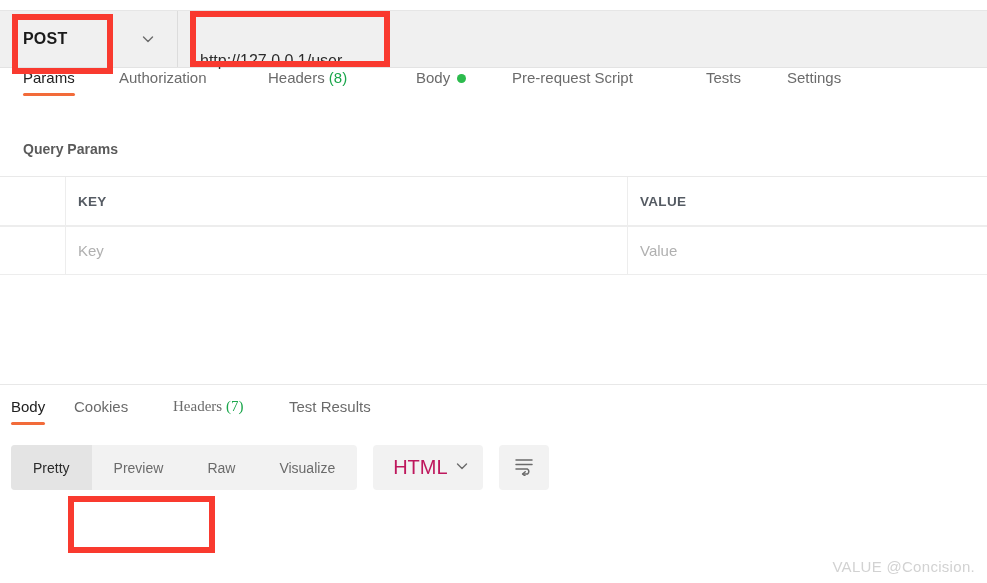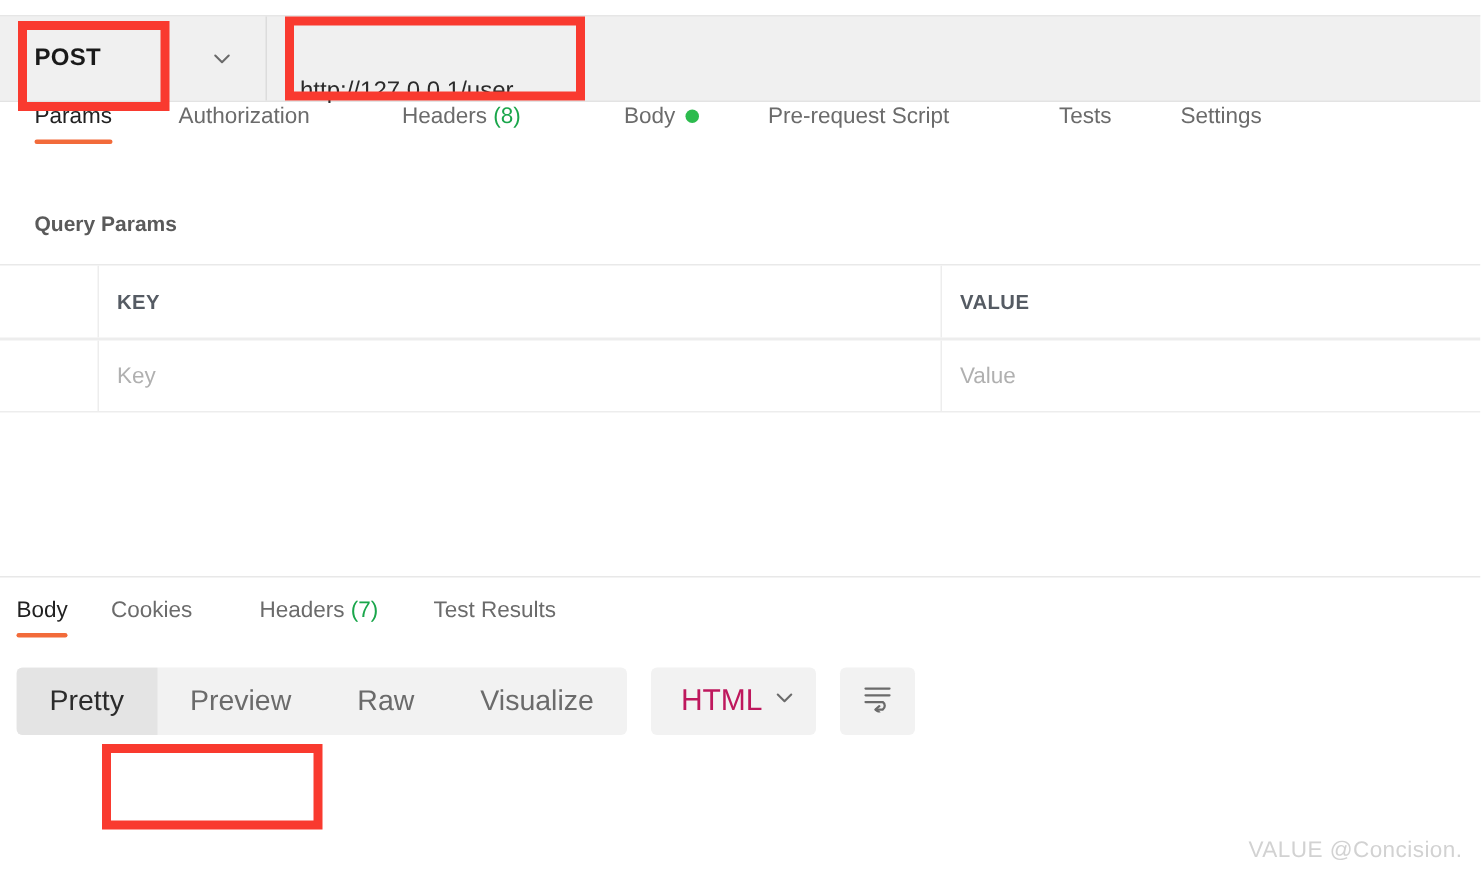--- a/index.html
+++ b/index.html
@@ -199,21 +199,21 @@
     background: #f2f2f2;
     border-radius: 4px;
     height: 45px;
     overflow: hidden;
   }
   .seg {
     display: flex;
     align-items: center;
     justify-content: flex-start;
     padding: 12px 22px;
-    font-size: 19px;
+    font-size: 14px;
     color: #6b6b6b;
     height: 45px;
   }
   .seg.active {
     background: #e4e4e4;
     color: #2b2b2b;
   }
   .format-select {
     margin-left: 16px;
     display: flex;
@@ -307,21 +307,21 @@
     </div>
   </div>
 </div>
 
 <div class="filler"></div>
 <div class="pane-divider" id="divider-panes"></div>
 
 <div class="resp-tabs" id="response-tabs">
     <div class="tab active" style="position: absolute; left: 11px;"><span>Body</span><span class="underline"></span></div>
     <div class="tab" style="position: absolute; left: 74px;"><span>Cookies</span></div>
-    <div class="tab" style="position: absolute; left: 173px;"><span>Headers</span><span class="count"> (7)</span></div>
+    <div class="tab" style="position: absolute; left: 173px; font-family: Liberation Serif, serif;"><span>Headers</span><span class="count"> (7)</span></div>
     <div class="tab" style="position: absolute; left: 289px;"><span>Test Results</span></div>
   </div>
 
 <div class="resp-toolbar">
   <div class="seg-group" id="view-mode-group">
       <div class="seg active">
         <span>Pretty</span>
       </div>
       <div class="seg">
         <span>Preview</span>

